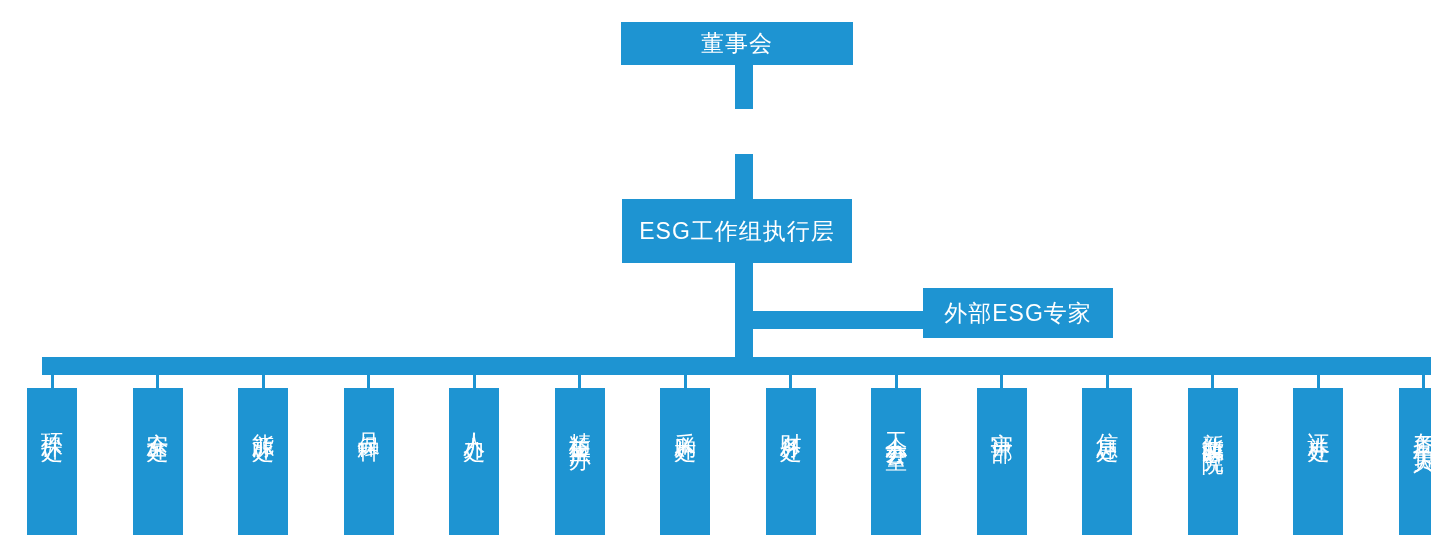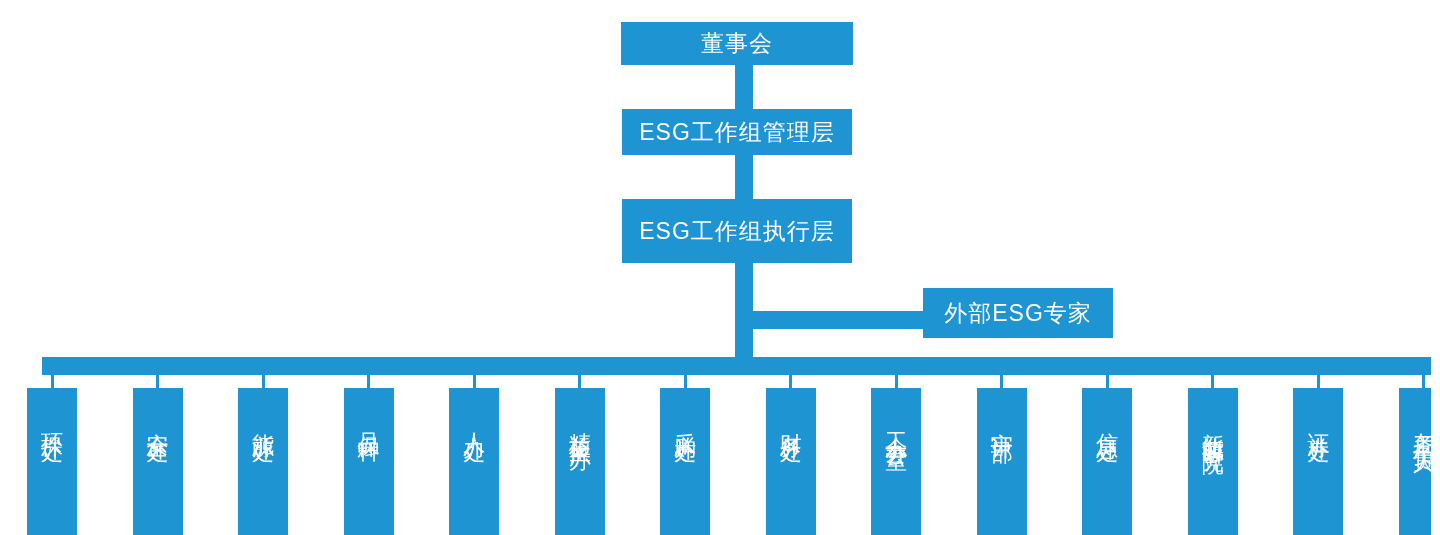--- a/index.html
+++ b/index.html
@@ -88,23 +88,20 @@
   <div class="line v" style="left:717px; top:47px; height:44px;"></div>
   <div class="line v" style="left:717px; top:136px; height:46px;"></div>
   <div class="line v" style="left:717px; top:227px; height:114px;"></div>
   <div class="line h" style="left:718px; top:293px; width:187px;"></div>
   <div class="line h" style="left:24px; top:339px; width:1392px;"></div>
 
   <div class="node" style="left:603px; top:4px; width:232px; height:43px;">
     <span>董事会</span>
   </div>
 
-  <div class="node" style="left:604px; top:91px; width:230px; height:46px;">
-    <span>ESG工作组管理层</span>
-  </div>
 
   <div class="node" style="left:604px; top:181px; width:230px; height:64px;">
     <span>ESG工作组执行层</span>
   </div>
 
   <div class="node" style="left:905px; top:270px; width:190px; height:50px;">
     <span>外部ESG专家</span>
   </div>
 
   <div class="departments">

